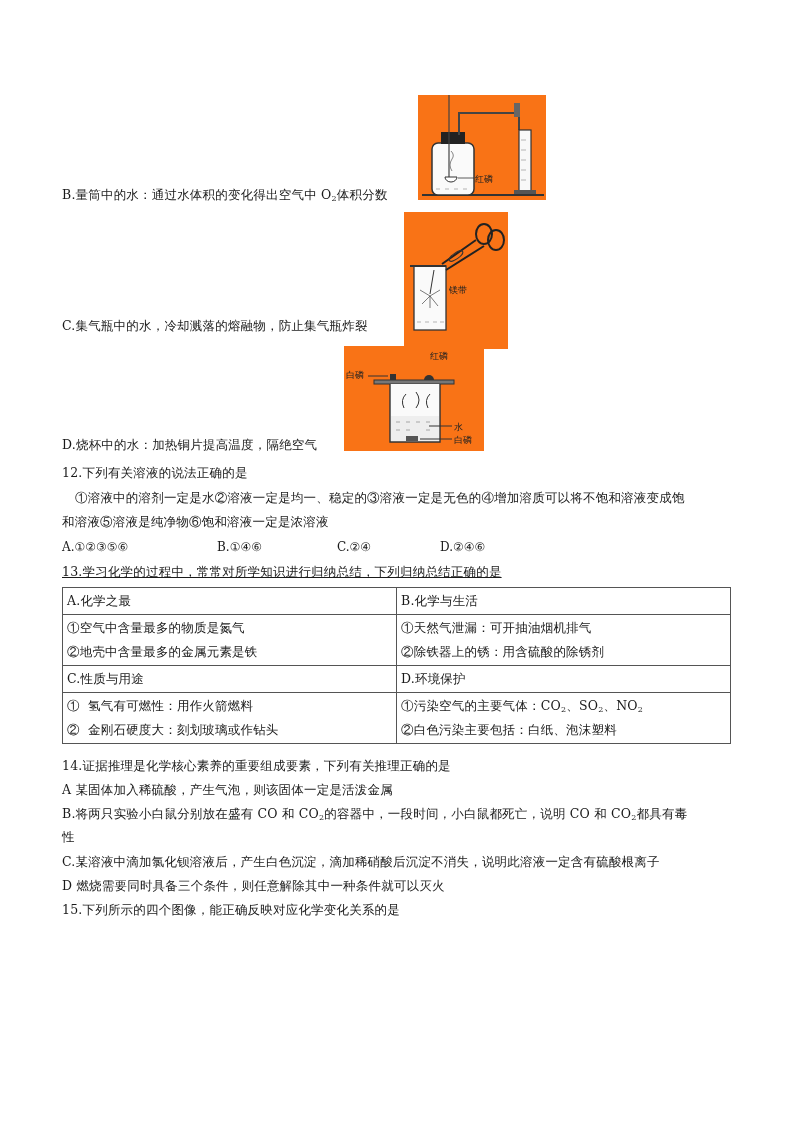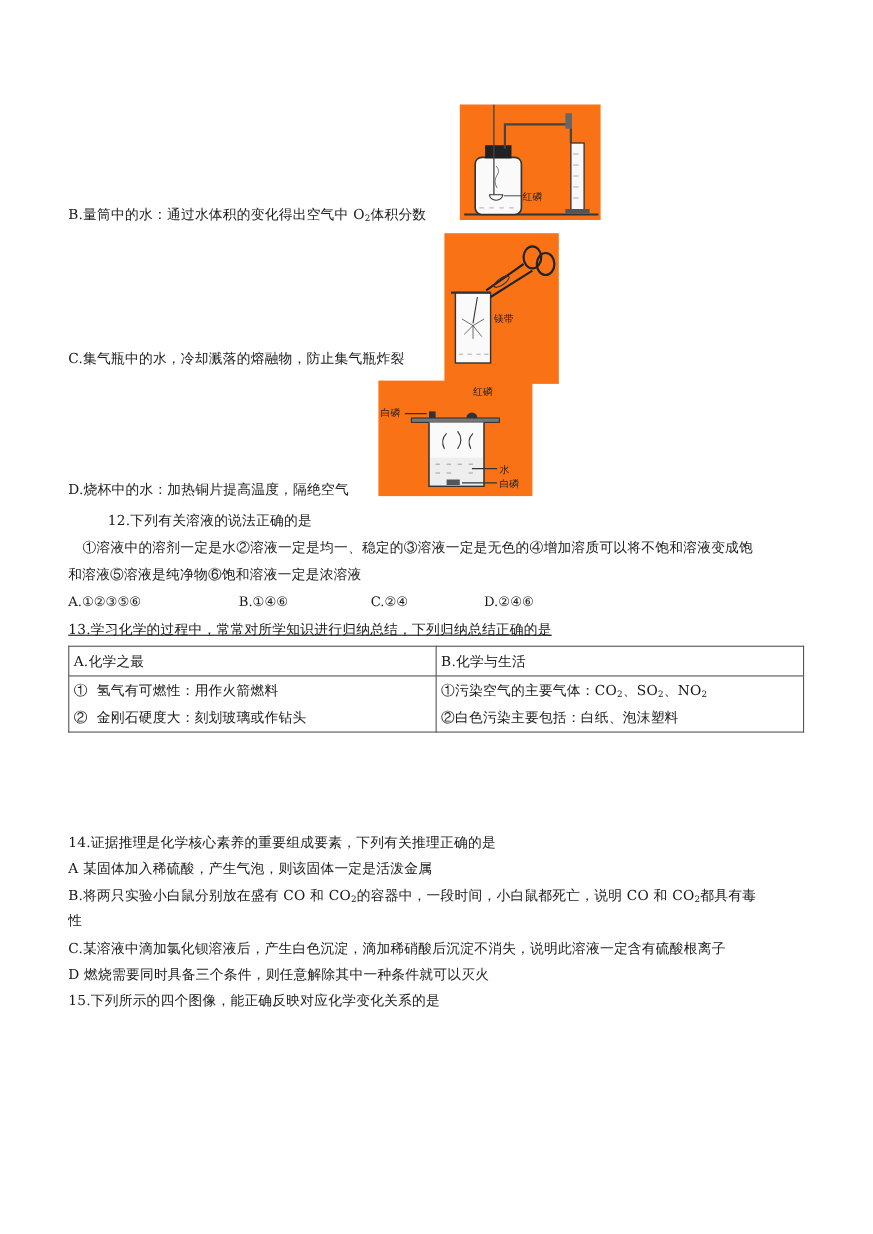--- a/index.html
+++ b/index.html
@@ -115,34 +115,48 @@
     </g>
     <path d="M62 95 v-5 h12 v5" fill="#555"></path>
     <line x1="85" y1="80" x2="108" y2="80" stroke="#333"></line>
     <text x="110" y="84" font-size="9" fill="#222">水</text>
     <line x1="76" y1="93" x2="108" y2="93" stroke="#333"></line>
     <text x="110" y="97" font-size="9" fill="#222">白磷</text>
   </svg>
 </div>
 <div class="line" style="top:437px;">D.烧杯中的水：加热铜片提高温度，隔绝空气</div>
 
-<div class="line" style="top:465px;margin-left:36px;">12.下列有关溶液的说法正确的是</div>
+<div class="line" style="top:465px;">12.下列有关溶液的说法正确的是</div>
 <div class="line" style="top:490px;margin-left:13px;">①溶液中的溶剂一定是水②溶液一定是均一、稳定的③溶液一定是无色的④增加溶质可以将不饱和溶液变成饱</div>
 <div class="line" style="top:514px;">和溶液⑤溶液是纯净物⑥饱和溶液一定是浓溶液</div>
 <div class="opt" style="left:62px; top:539px;">A.①②③⑤⑥</div>
 <div class="opt" style="left:217px; top:539px;">B.①④⑥</div>
 <div class="opt" style="left:337px; top:539px;">C.②④</div>
 <div class="opt" style="left:440px; top:539px;">D.②④⑥</div>
 
 <div class="line" style="top:564px;text-decoration:underline;">13.学习化学的过程中，常常对所学知识进行归纳总结，下列归纳总结正确的是</div>
 <table class="sum">
   <tbody>
       <tr class="hd">
     <td>A.化学之最</td>
     <td>B.化学与生活</td>
+  </tr>
+  <tr class="bd">
+    <td>
+      <span class="cell-line">①空气中含量最多的物质是氮气</span>
+      <span class="cell-line">②地壳中含量最多的金属元素是铁</span>
+    </td>
+    <td>
+      <span class="cell-line">①天然气泄漏：可开抽油烟机排气</span>
+      <span class="cell-line">②除铁器上的锈：用含硫酸的除锈剂</span>
+    </td>
+  </tr>
+  <tr class="hd">
+    <td>C.性质与用途</td>
+    <td>D.环境保护</td>
   </tr>
   <tr class="bd">
     <td>
       <span class="cell-line" style="white-space:pre;">①  氢气有可燃性：用作火箭燃料</span>
       <span class="cell-line" style="white-space:pre;">②  金刚石硬度大：刻划玻璃或作钻头</span>
     </td>
     <td>
       <span class="cell-line"><span>①污染空气的主要气体：CO</span><sub>2</sub><span>、SO</span><sub>2</sub><span>、NO</span><sub>2</sub></span>
       <span class="cell-line">②白色污染主要包括：白纸、泡沫塑料</span>
     </td>

